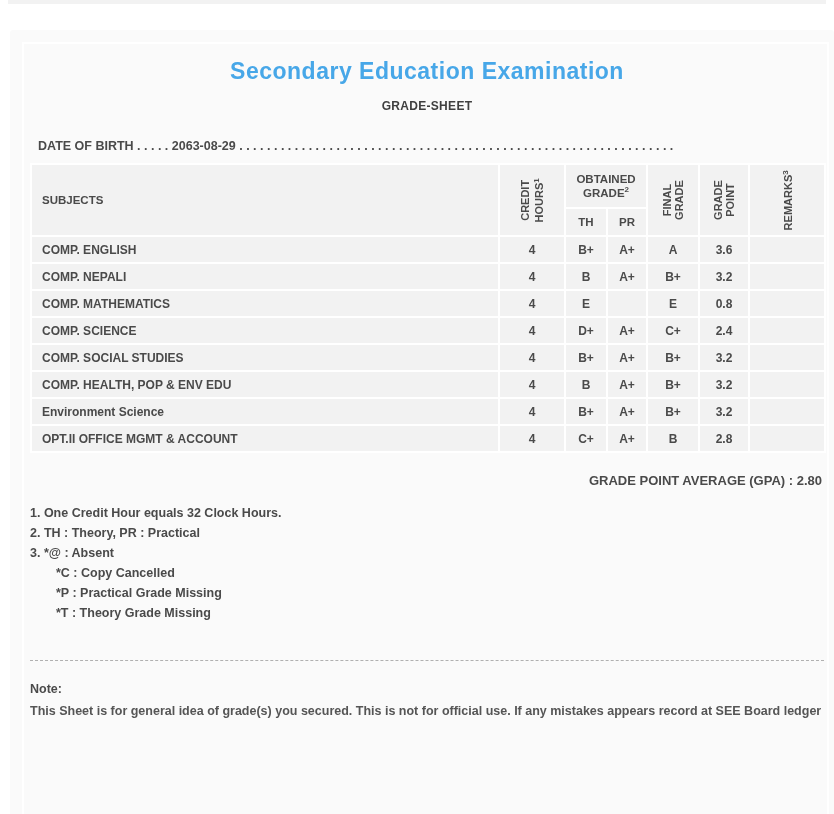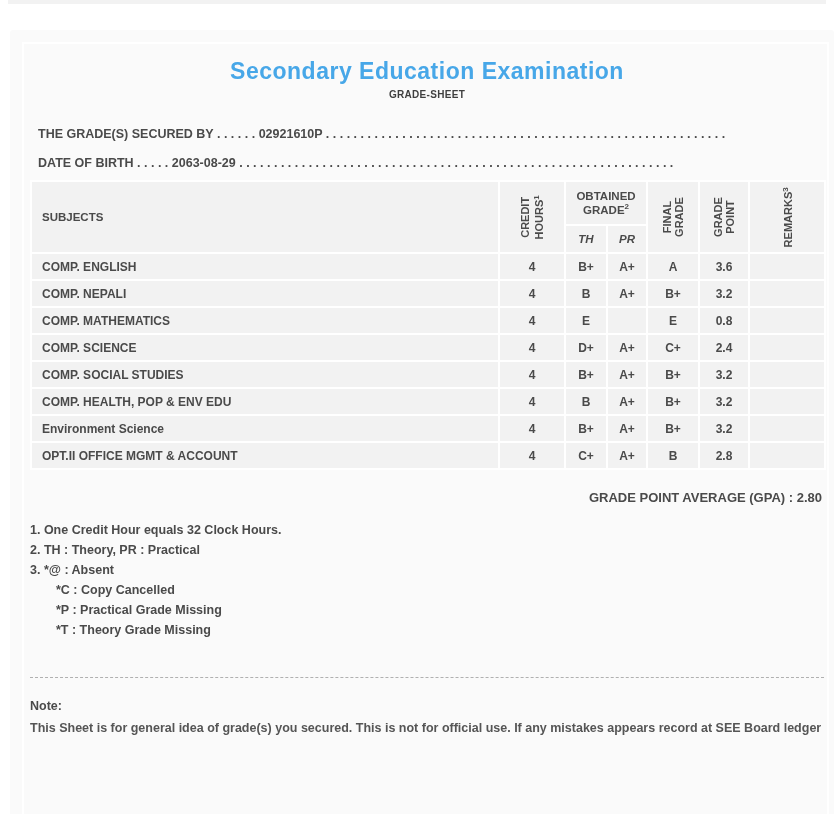--- a/index.html
+++ b/index.html
@@ -15,32 +15,32 @@
   html,body{width:834px;height:814px;overflow:hidden;background:#ffffff;
     font-family:"Liberation Sans","DejaVu Sans",sans-serif;color:var(--text);}
   .top-strip{position:absolute;left:8px;top:0;width:818px;height:4px;background:var(--strip);}
   .card{position:absolute;left:10px;top:30px;width:824px;height:900px;
     background:var(--card-bg);border-radius:3px;}
   .inner-border{position:absolute;left:12px;right:5px;top:12px;bottom:0;
     border:2px solid #ffffff;pointer-events:none;}
   .content{position:relative;padding:26px 10px 0 20px;}
   .sheet-title{font-size:23px;line-height:30px;font-weight:700;text-align:center;
     color:var(--title-blue);letter-spacing:.5px;}
-  .sheet-subtitle{font-size:10px;line-height:17px;font-weight:bold;text-align:center;
-    color:#3f3f3f;margin-top:0;letter-spacing:.3px;}
+  .sheet-subtitle{font-size:12px;line-height:17px;font-weight:bold;text-align:center;
+    color:#3f3f3f;margin-top:12px;letter-spacing:.3px;}
   .info-block{margin-top:17px;}
   .info-line{font-size:12.5px;font-weight:bold;line-height:29px;white-space:nowrap;
     overflow:hidden;padding-left:8px;}
   table{border-collapse:collapse;table-layout:fixed;width:794px;margin-top:2px;}
   td,th{border:2px solid #ffffff;background:var(--cell-bg);color:var(--text);
     font-size:12px;font-weight:bold;overflow:hidden;}
   th{font-size:11.5px;}
   .subjects-head{text-align:left;padding-left:10px;}
   .hdr-row1 th{height:44px;}
-  .hdr-row2 th{height:28px;font-style:italic;}
+  .hdr-row2 th{height:28px;}
   .rowspan-cell{height:74px;}
   .rotwrap{display:flex;align-items:center;justify-content:center;height:70px;}
   .rot{flex:none;width:70px;transform:rotate(-90deg);text-align:center;
     font-size:11px;font-weight:bold;line-height:12px;}
   sup{font-size:8px;}
   tbody td{height:27px;text-align:center;}
   tbody td.subject-cell{text-align:left;padding-left:10px;}
   .gpa-line{margin-top:20px;text-align:right;font-size:13px;font-weight:bold;
     line-height:16px;padding-right:2px;}
   .result-line{margin-top:14px;text-align:right;font-size:12.5px;font-weight:bold;
@@ -59,21 +59,20 @@
 <div class="top-strip"></div>
 
 <div class="card">
   <div class="inner-border"></div>
   <div class="content">
 
     <div class="sheet-title">Secondary Education Examination</div>
     <div class="sheet-subtitle">GRADE-SHEET</div>
 
     <div class="info-block">
-      <div class="info-line">THE GRADE(S) SECURED BY . . . . . . 02921610P . . . . . . . . . . . . . . . . . . . . . . . . . . . . . . . . . . . . . . . . . . . . . . . . . . . . . . . . . .</div>
       <div class="info-line">DATE OF BIRTH . . . . . 2063-08-29 . . . . . . . . . . . . . . . . . . . . . . . . . . . . . . . . . . . . . . . . . . . . . . . . . . . . . . . . . . . . . . .</div>
     </div>
 
     <table>
       <colgroup>
         <col style="width:468px">
           <col style="width:66px">
           <col style="width:42px">
         <col style="width:40px">
           <col style="width:52px">

